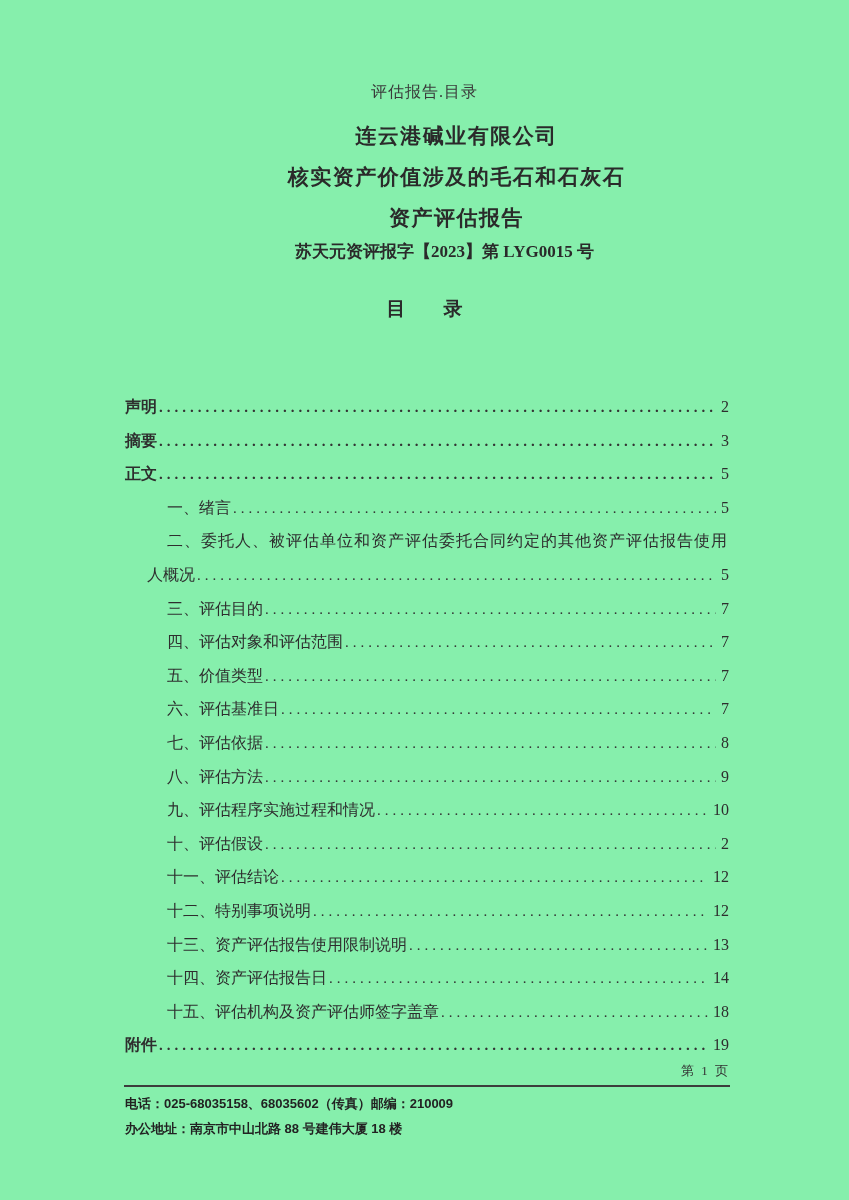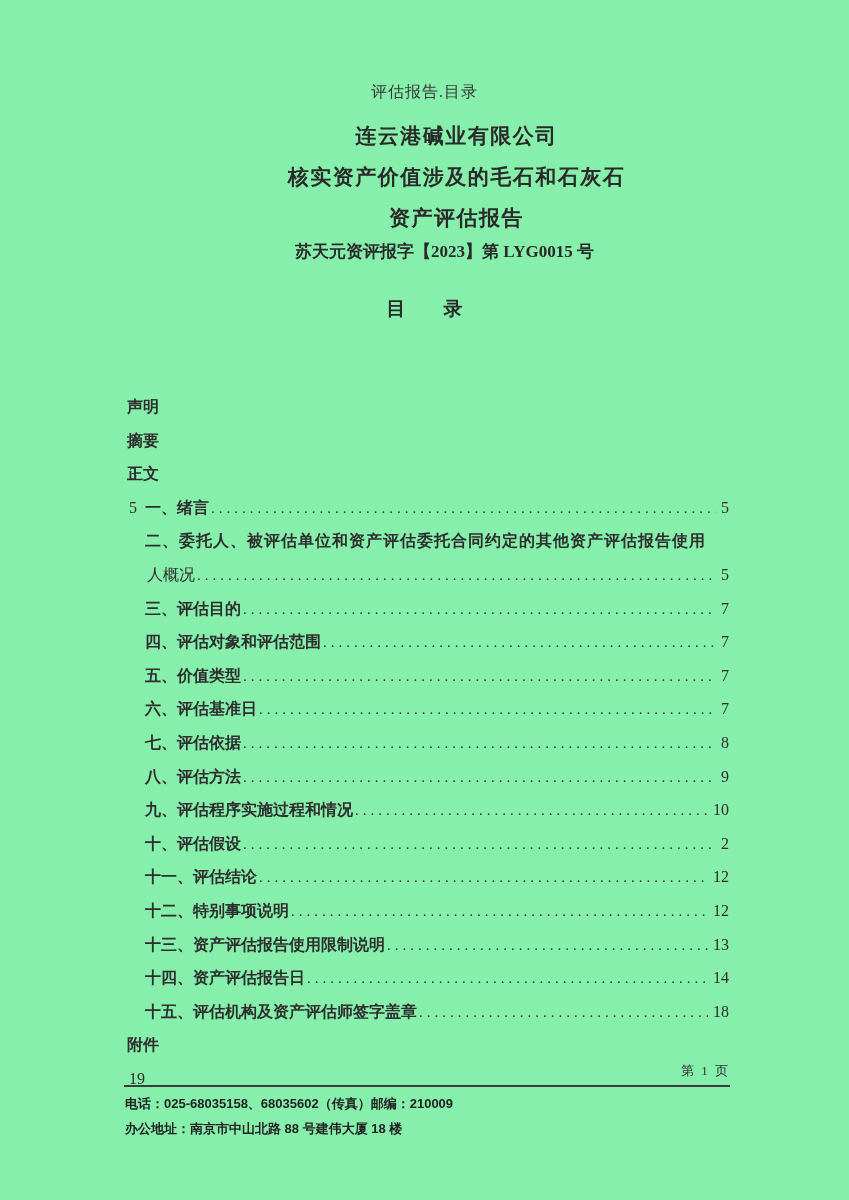--- a/index.html
+++ b/index.html
@@ -26,22 +26,22 @@
     text-align:center; font-size:19px; font-weight:bold; color:#2a2a2a;
   }
   .toc {
     position:absolute; top:390px; left:125px; width:604px;
   }
   .toc-row {
     display:flex; align-items:baseline;
     height:33.6px; line-height:33.6px; font-size:16px;
   }
   .toc-row .label { white-space:nowrap; }
-  .lvl-top { font-weight:bold;flex-direction:column; }
-  .lvl-sub .label  { margin-left:20px;font-weight:bold; }
+  .lvl-top { font-weight:bold; }
+  .lvl-sub .label  { margin-left:42px; }
   .lvl-cont .label { margin-left:22px; }
   .fill .label { letter-spacing:1px; }
   .leader {
     flex:1 1 auto; overflow:hidden; white-space:nowrap; min-width:0;
     margin:0 3px 0 2px;
   }
   .leader::after {
     content:"......................................................................................................................................................";
     letter-spacing:4px; font-size:15px; color:#333;
   }

